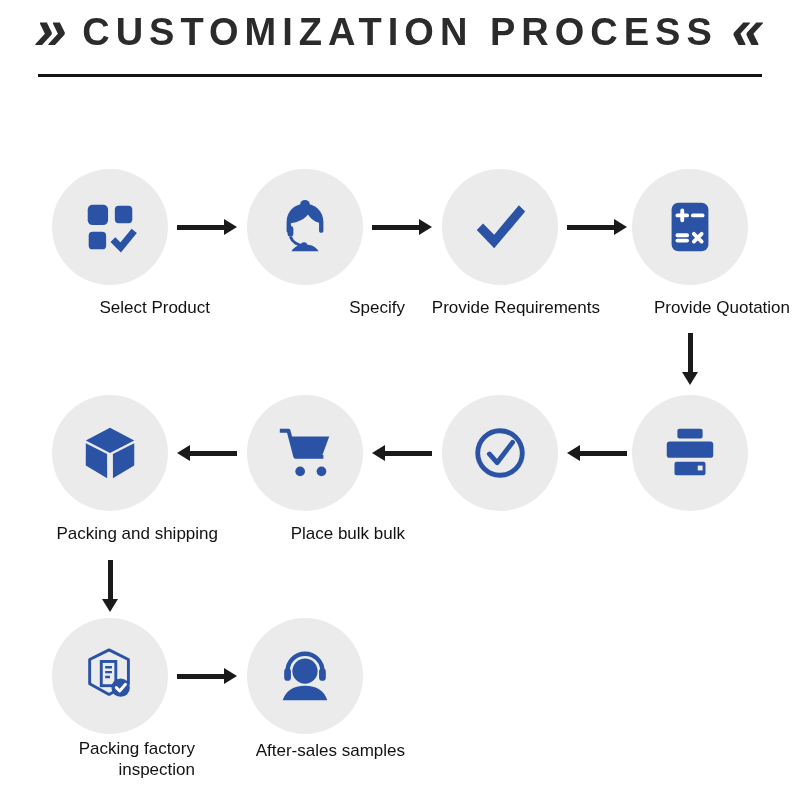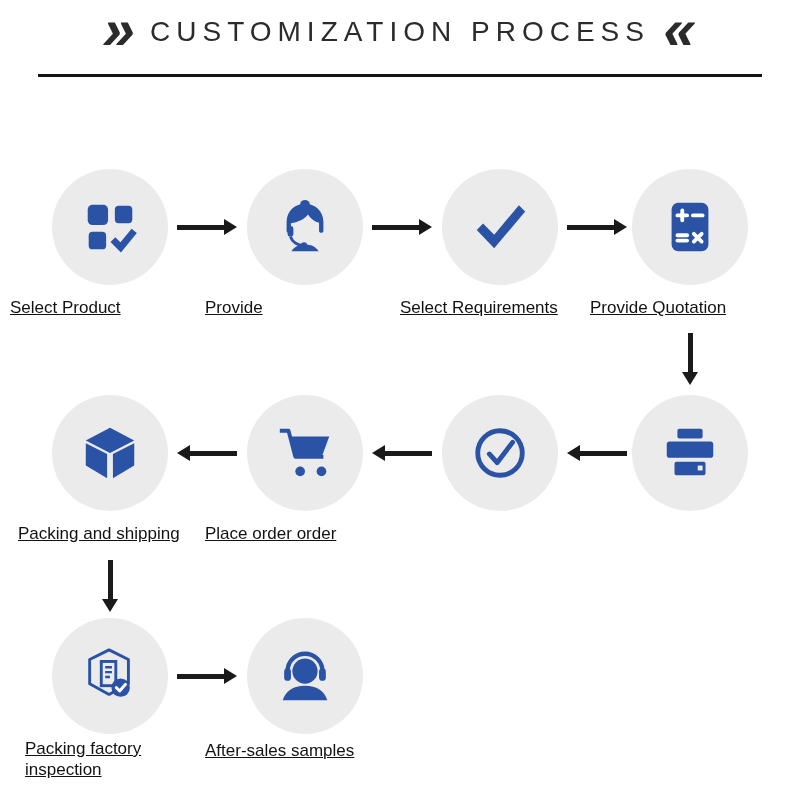--- a/index.html
+++ b/index.html
@@ -6,41 +6,40 @@
   .canvas {
     position:relative; width:800px; height:800px; background:#ffffff;
     font-family:"Liberation Sans", sans-serif; overflow:hidden;
   }
   
   .title-row {
     position:absolute; top:6px; left:0; right:0;
     display:flex; justify-content:center; align-items:center; gap:14px;
   }
   .title-text {
-    font-size:28px; font-weight:400; letter-spacing:6px; color:var(--title);
+    font-size:38px; font-weight:700; letter-spacing:6px; color:var(--title);
     white-space:nowrap;
   }
   .decor {
     font-size:58px; font-weight:700; color:var(--title);
     transform:skewX(-12deg); line-height:1; margin-top:-6px;
   }
   .rule { position:absolute; top:74px; left:38px; width:724px; height:3px; background:#141414; }
 
   
   .node {
     position:absolute; width:116px; height:116px; border-radius:50%;
     background:var(--circle-bg);
     display:flex; align-items:center; justify-content:center;
   }
   .icn { display:block; width:62px; height:62px; }
   .icn svg { display:block; }
   .lbl {
-    position:absolute; font-size:17px; color:#121212; text-align:left;
+    position:absolute; font-size:17px; color:#121212; text-align:right;
     line-height:1.25;
-    text-decoration:underline;
   }
 
   
   .ic-f { fill:var(--accent); }
   .ic-s { stroke:var(--accent); fill:none; }
   .ic-w { stroke:#ffffff; fill:none; }
   .ic-bg { fill:var(--circle-bg); }
 
   
   .ar { position:absolute; }
@@ -87,32 +86,32 @@
       <svg viewBox="0 0 64 64" width="62" height="62">
         <circle class="ic-f" cx="32" cy="9" r="5"></circle>
         <path class="ic-f" d="M32 8 C21 8 13 16 13 27 v9 c0 2.5 4.5 2.5 4.5 0 v-8 c7 -1 14 -4 17.5 -9 c3.5 5 7 7.5 11.5 8.5 v8.5 c0 2.5 4.5 2.5 4.5 0 v-9 C51 16 43 8 32 8 z"></path>
         <rect class="ic-f" x="14" y="31" width="6" height="11" rx="3"></rect>
         <path class="ic-s" stroke-width="3" d="M17 42 c2 6 8 9 13 9"></path>
         <circle class="ic-f" cx="31" cy="51" r="3.2"></circle>
         <path class="ic-f" d="M18 57 c3 -5 8 -7 14 -7 s11 2 14 7 z"></path>
       </svg>
     </span>
   </div>
-  <div class="lbl" style="left:205px; top:297px; width:200px">Provide</div>
+  <div class="lbl" style="left:205px; top:297px; width:200px">Specify</div>
 
   <div class="ar ar-r" style="left:372px; top:218px"></div>
 
   <div class="node" style="left:442px; top:169px">
     <span class="icn">
       <svg viewBox="0 0 64 64" width="62" height="62">
         <path class="ic-f" d="M26 54 L8 35 l6.5 -6.5 11.5 11.5 L51.5 9.5 58 16 z"></path>
       </svg>
     </span>
   </div>
-  <div class="lbl" style="left:400px; top:297px; width:200px">Select Requirements</div>
+  <div class="lbl" style="left:400px; top:297px; width:200px">Provide Requirements</div>
 
   <div class="ar ar-r" style="left:567px; top:218px"></div>
 
   <div class="node" style="left:632px; top:169px">
     <span class="icn">
       <svg viewBox="0 0 64 64" width="62" height="62">
         <rect class="ic-f" x="13" y="7" width="38" height="50" rx="7"></rect>
         <path class="ic-w" stroke-width="4" stroke-linecap="round" d="M19 20 h10 M24 15 v10 M35 20 h10"></path>
         <path class="ic-w" stroke-width="4" stroke-linecap="round" d="M19 40.5 h10 M19 46 h10"></path>
         <path class="ic-w" stroke-width="4" stroke-linecap="round" d="M36 39 l8 8 M44 39 l-8 8"></path>
@@ -150,21 +149,21 @@
   <div class="node" style="left:247px; top:395px">
     <span class="icn">
       <svg viewBox="0 0 64 64" width="62" height="62">
         <path class="ic-s" stroke-width="4" stroke-linejoin="round" d="M6 9 h9 l7 27 h29"></path>
         <path class="ic-f" d="M17 15 h40 l-7 19 H22 z"></path>
         <circle class="ic-f" cx="27" cy="51" r="5"></circle>
         <circle class="ic-f" cx="49" cy="51" r="5"></circle>
       </svg>
     </span>
   </div>
-  <div class="lbl" style="left:205px; top:523px; width:200px">Place order order</div>
+  <div class="lbl" style="left:205px; top:523px; width:200px">Place bulk bulk</div>
 
   <div class="ar ar-l" style="left:177px; top:444px"></div>
 
   <div class="node" style="left:52px; top:395px">
     <span class="icn">
       <svg viewBox="0 0 64 64" width="62" height="62">
         <polygon class="ic-f" points="32,6 57,19 32,32 7,19"></polygon>
         <polygon class="ic-f" points="7,22 29,33 29,58 7,45"></polygon>
         <polygon class="ic-f" points="57,22 35,33 35,58 57,45"></polygon>
       </svg>

